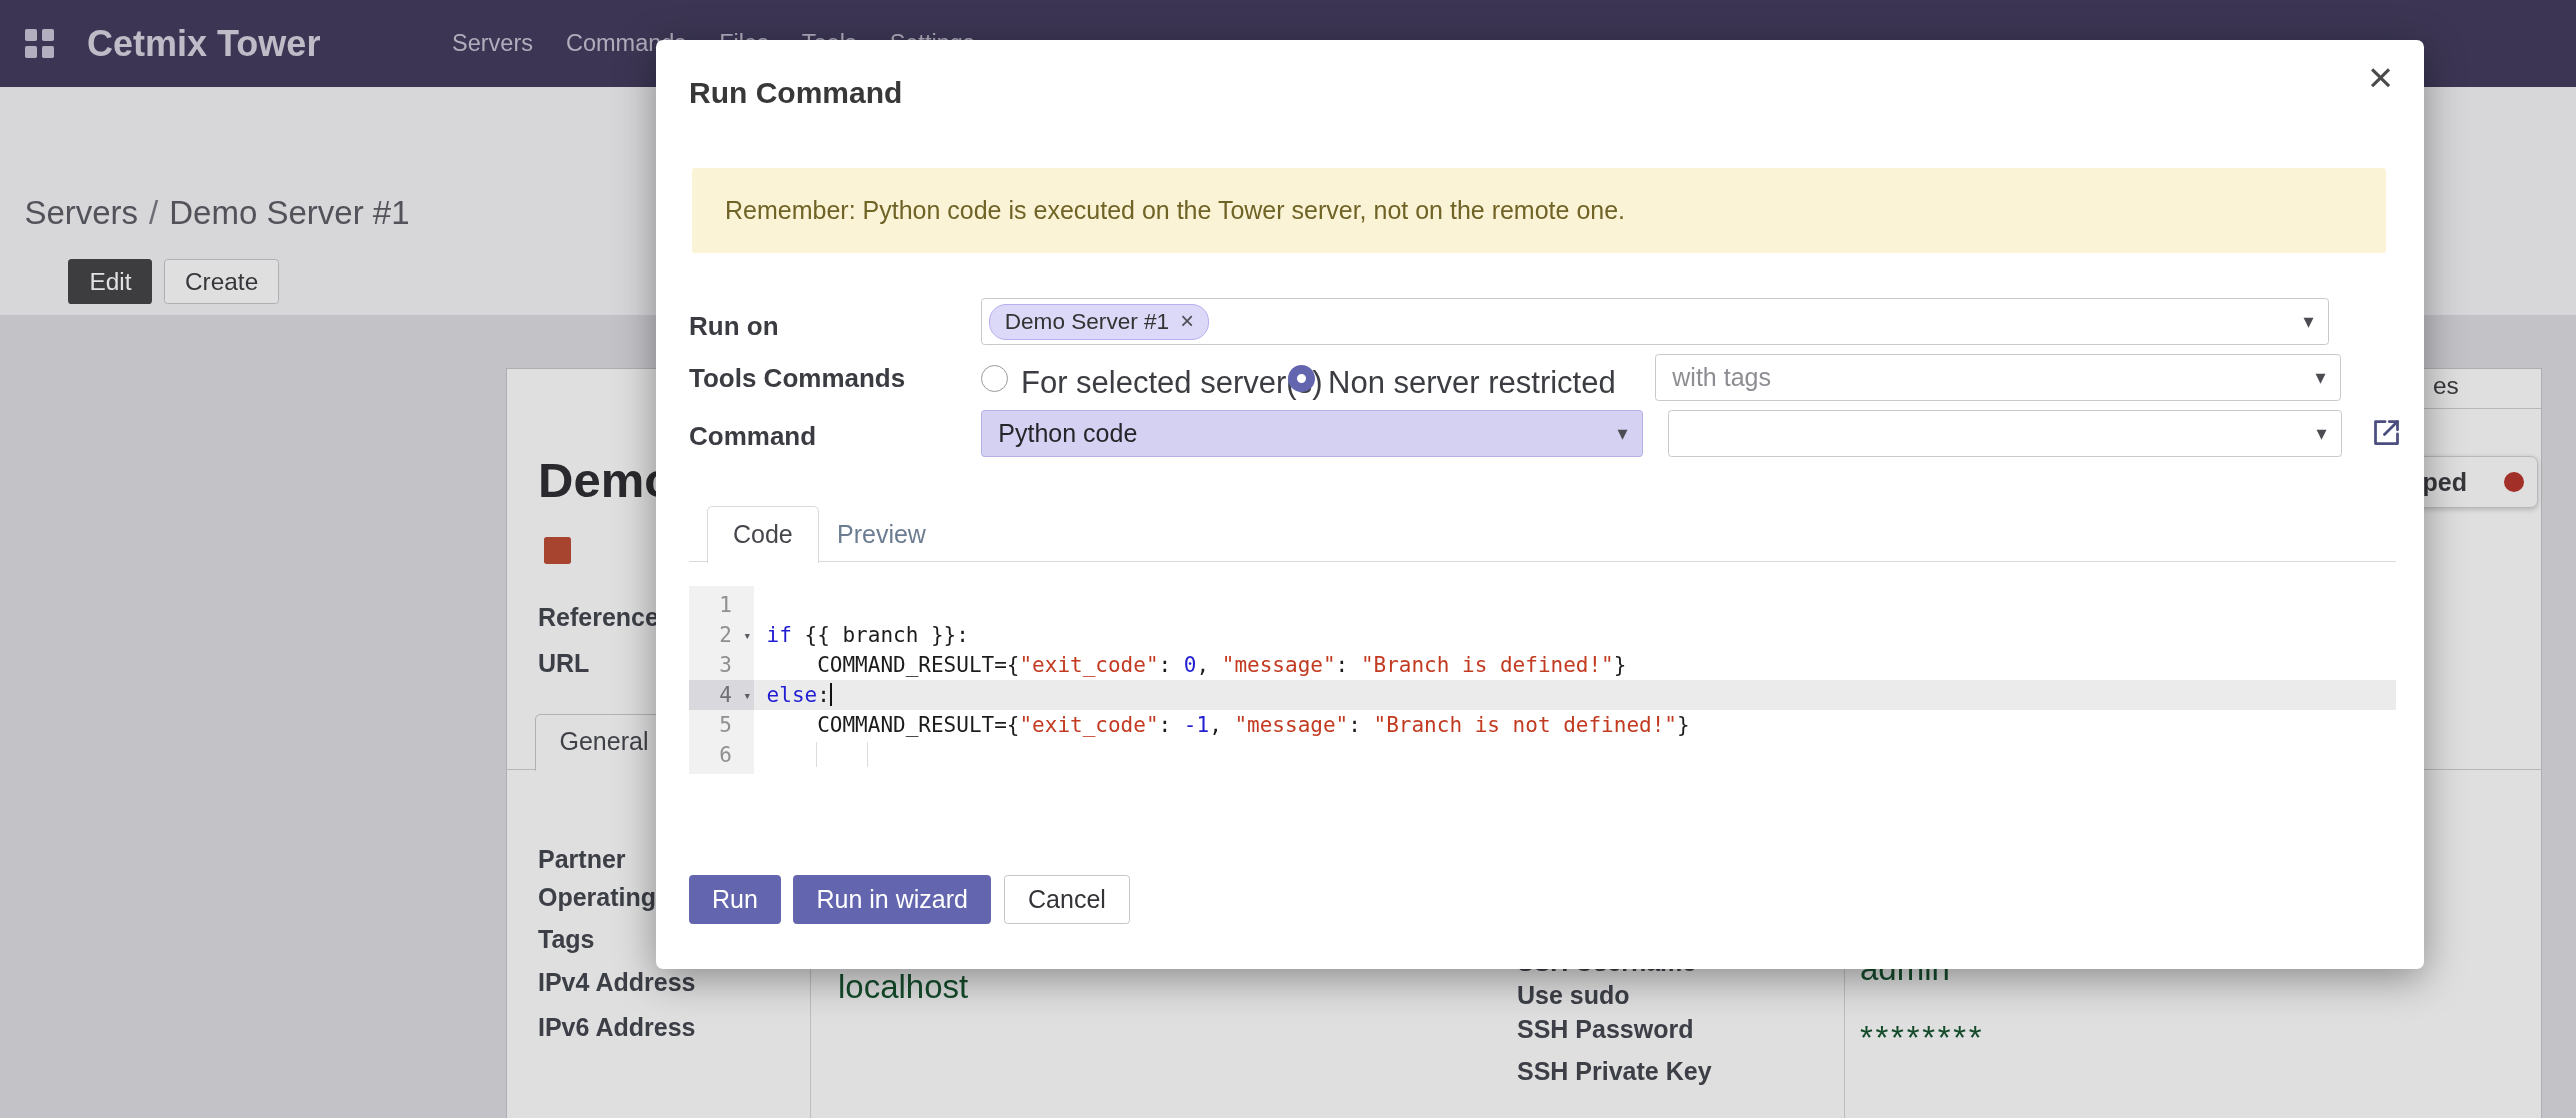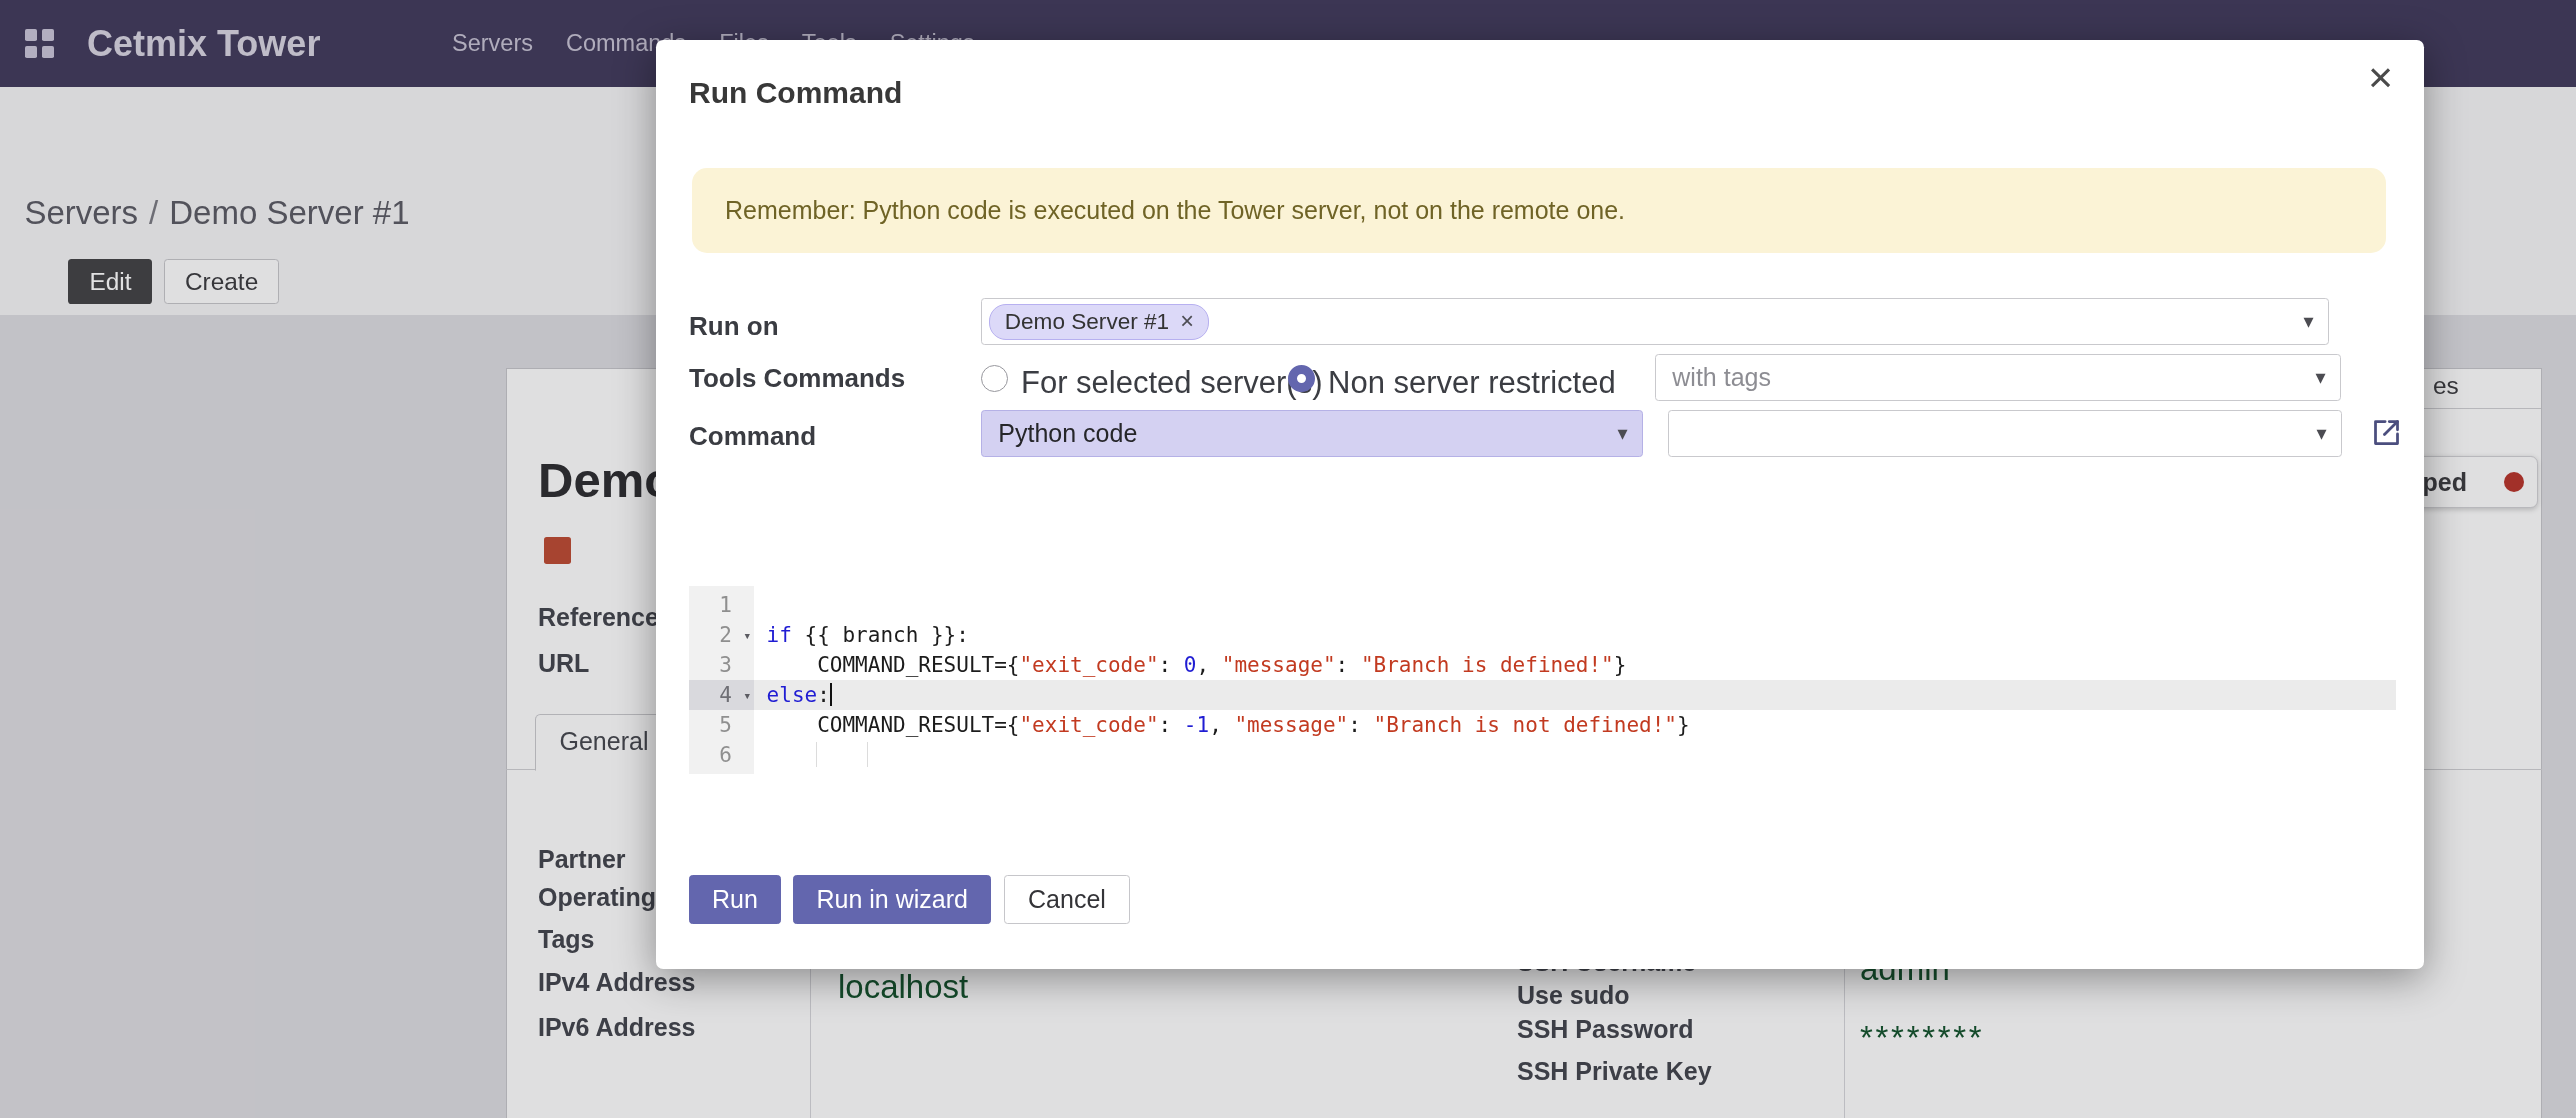--- a/index.html
+++ b/index.html
@@ -49,21 +49,21 @@
           border-radius:7.2px;box-shadow:0 1.8px 5.4px rgba(0,0,0,.18);box-sizing:border-box;}
   .ribbon-text{position:absolute;left:54px;top:0;line-height:51px;font-size:25px;font-weight:bold;color:#3c3c40;white-space:nowrap;}
   .status-dot{position:absolute;right:12.6px;top:15.4px;width:20px;height:20px;border-radius:50%;background:var(--status-dot);}
 
   
   .backdrop{position:absolute;left:0;top:0;width:2576px;height:1118px;background:rgba(25,22,31,0.13);z-index:20;}
   .modal{position:absolute;left:656px;top:40px;width:1768px;height:929px;background:#fff;border-radius:7.2px;
          box-shadow:0 9px 40px rgba(0,0,0,.38);z-index:30;overflow:hidden;}
   .modal-title{position:absolute;left:33px;top:36px;font-size:30px;font-weight:bold;color:#383838;}
   .modal-close{position:absolute;right:31px;top:16.3px;font-size:43px;font-weight:300;color:#4a4a4a;cursor:pointer;line-height:1;}
-  .alert{position:absolute;left:36px;top:128px;width:1694px;height:85px;background:var(--alert-bg);border-radius:15px;
+  .alert{position:absolute;left:36px;top:128px;width:1694px;height:85px;background:var(--alert-bg);border-radius:3px;
          box-sizing:border-box;padding-left:33px;line-height:85px;font-size:25px;color:var(--alert-text);white-space:nowrap;overflow:hidden;}
   .mlabel{position:absolute;left:33px;font-size:26px;font-weight:bold;color:#3a3c42;white-space:nowrap;}
   .select{position:absolute;box-sizing:border-box;background:#fff;border:0.9px solid #c9c9cd;border-radius:3.6px;height:47px;
           display:flex;align-items:center;cursor:pointer;}
   .select .caret{position:absolute;right:14.5px;top:50%;transform:translateY(-54%);font-size:20px;color:#4c4c52;}
   .select.lavender{background:var(--highlight-select-bg);border-color:#b5b1e6;}
   .select .sel-text{font-size:25px;color:#26262a;padding-left:16.3px;white-space:nowrap;overflow:hidden;}
   .select .placeholder{color:#8d8d93;}
   .chip{display:inline-flex;align-items:center;height:34px;margin-left:7.2px;padding:0 14.5px;border-radius:17px;
         background:var(--chip-bg);border:0.9px solid var(--chip-border);font-size:22.6px;color:#333;white-space:nowrap;}
@@ -214,20 +214,24 @@
       <span class="caret">▾</span>
     </div>
     <span class="extlink">
       <svg width="33" height="33" viewBox="0 0 24 24" fill="none" stroke="#4b4e7e" stroke-width="2" stroke-linecap="round" stroke-linejoin="round">
         <path d="M14 4h6v6"></path>
           <path d="M20 4L10.5 13.5"></path>
           <path d="M20 13v7H4V4h7"></path>
       </svg>
     </span>
 
+    <div class="tabbar">
+      <div class="tab-active">Code</div>
+      <div class="tab-inactive">Preview</div>
+    </div>
 
     <div class="editor">
       <div class="gutter-fill"></div>
       <div class="ed-rows" id="editor-rows">
           <div class="ed-row">
             <div class="gut"><span>1</span></div>
             <div class="code"></div>
           </div>
           <div class="ed-row">
             <div class="gut"><span>2</span><span class="fold">▾</span></div>

